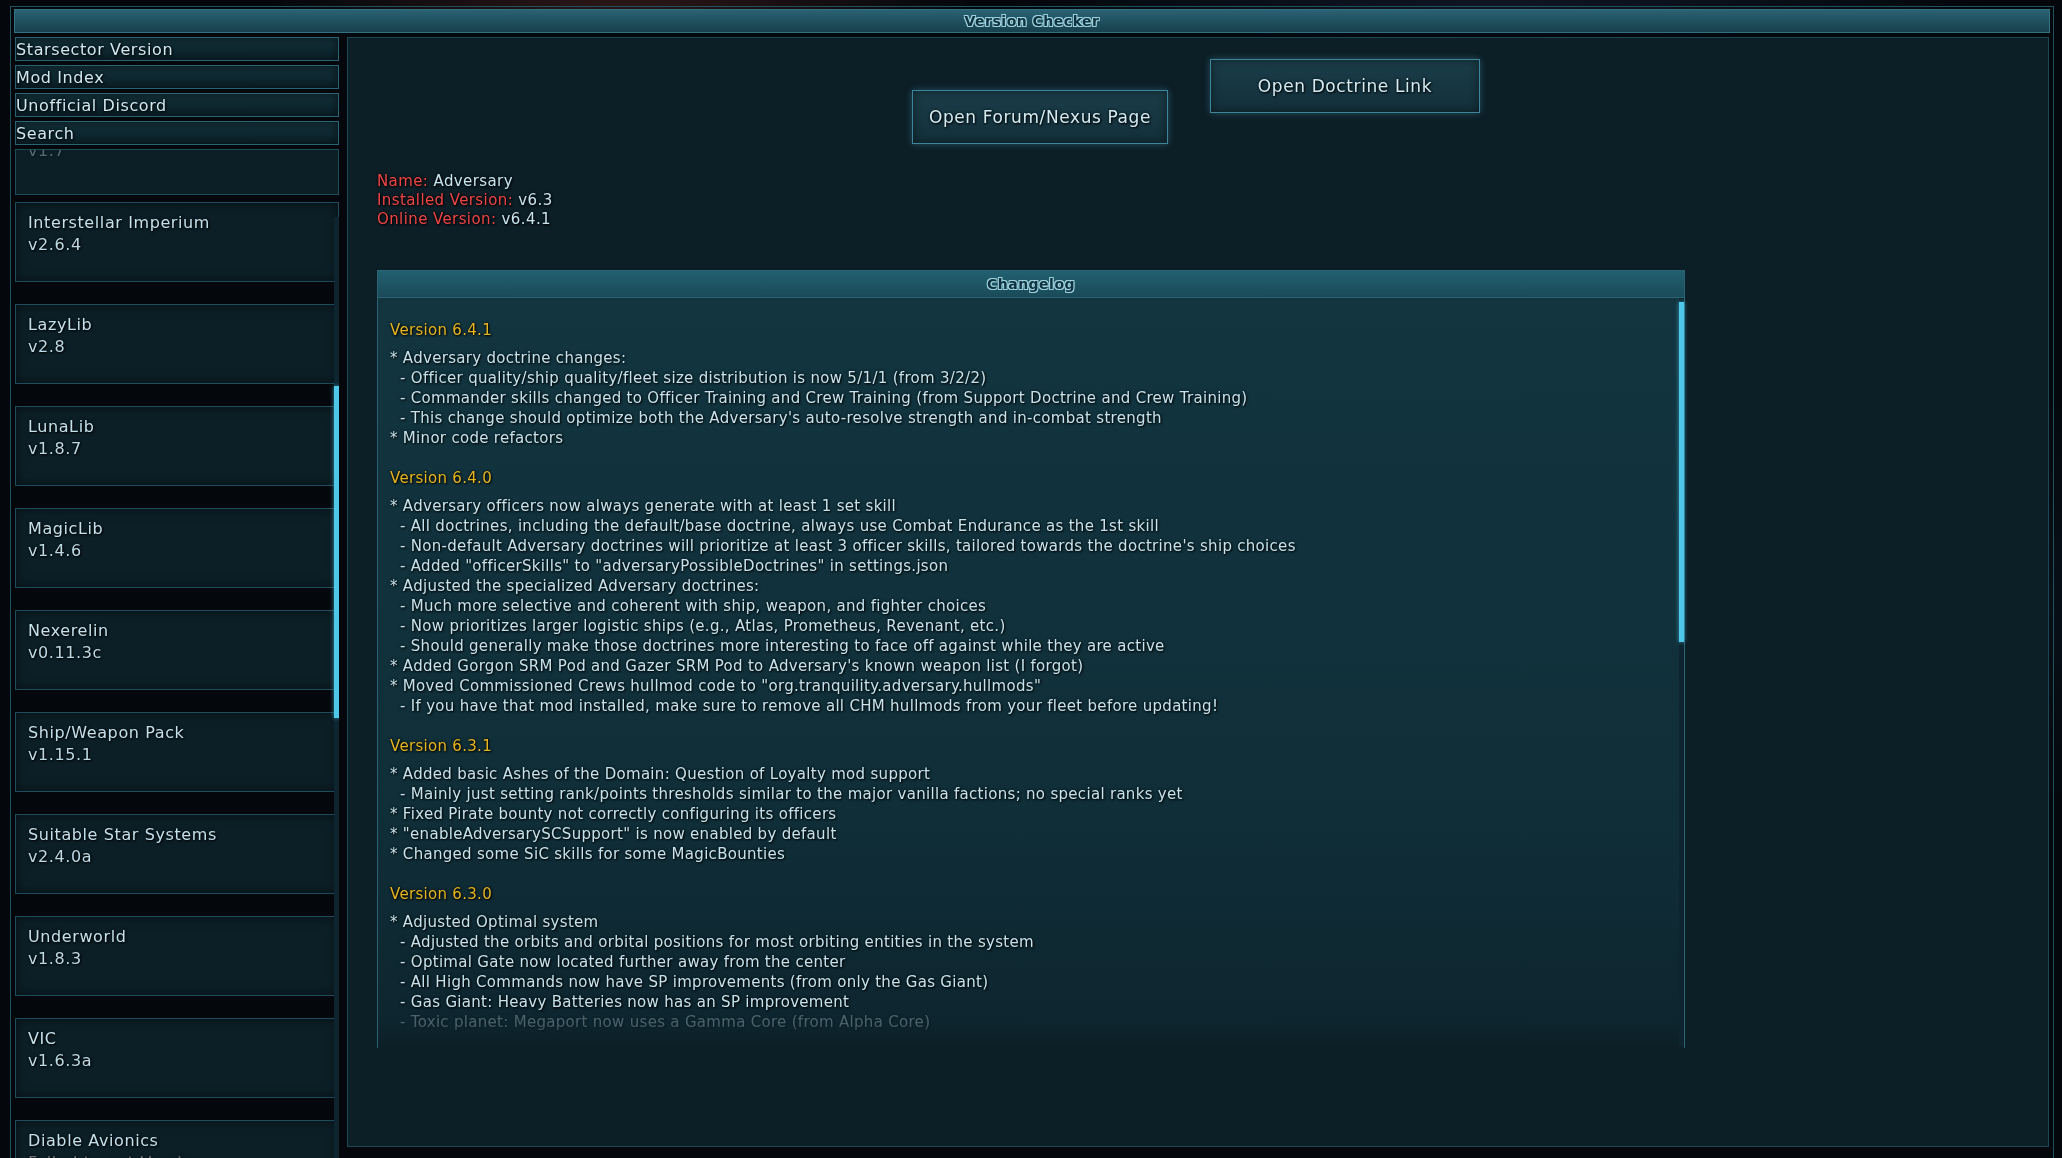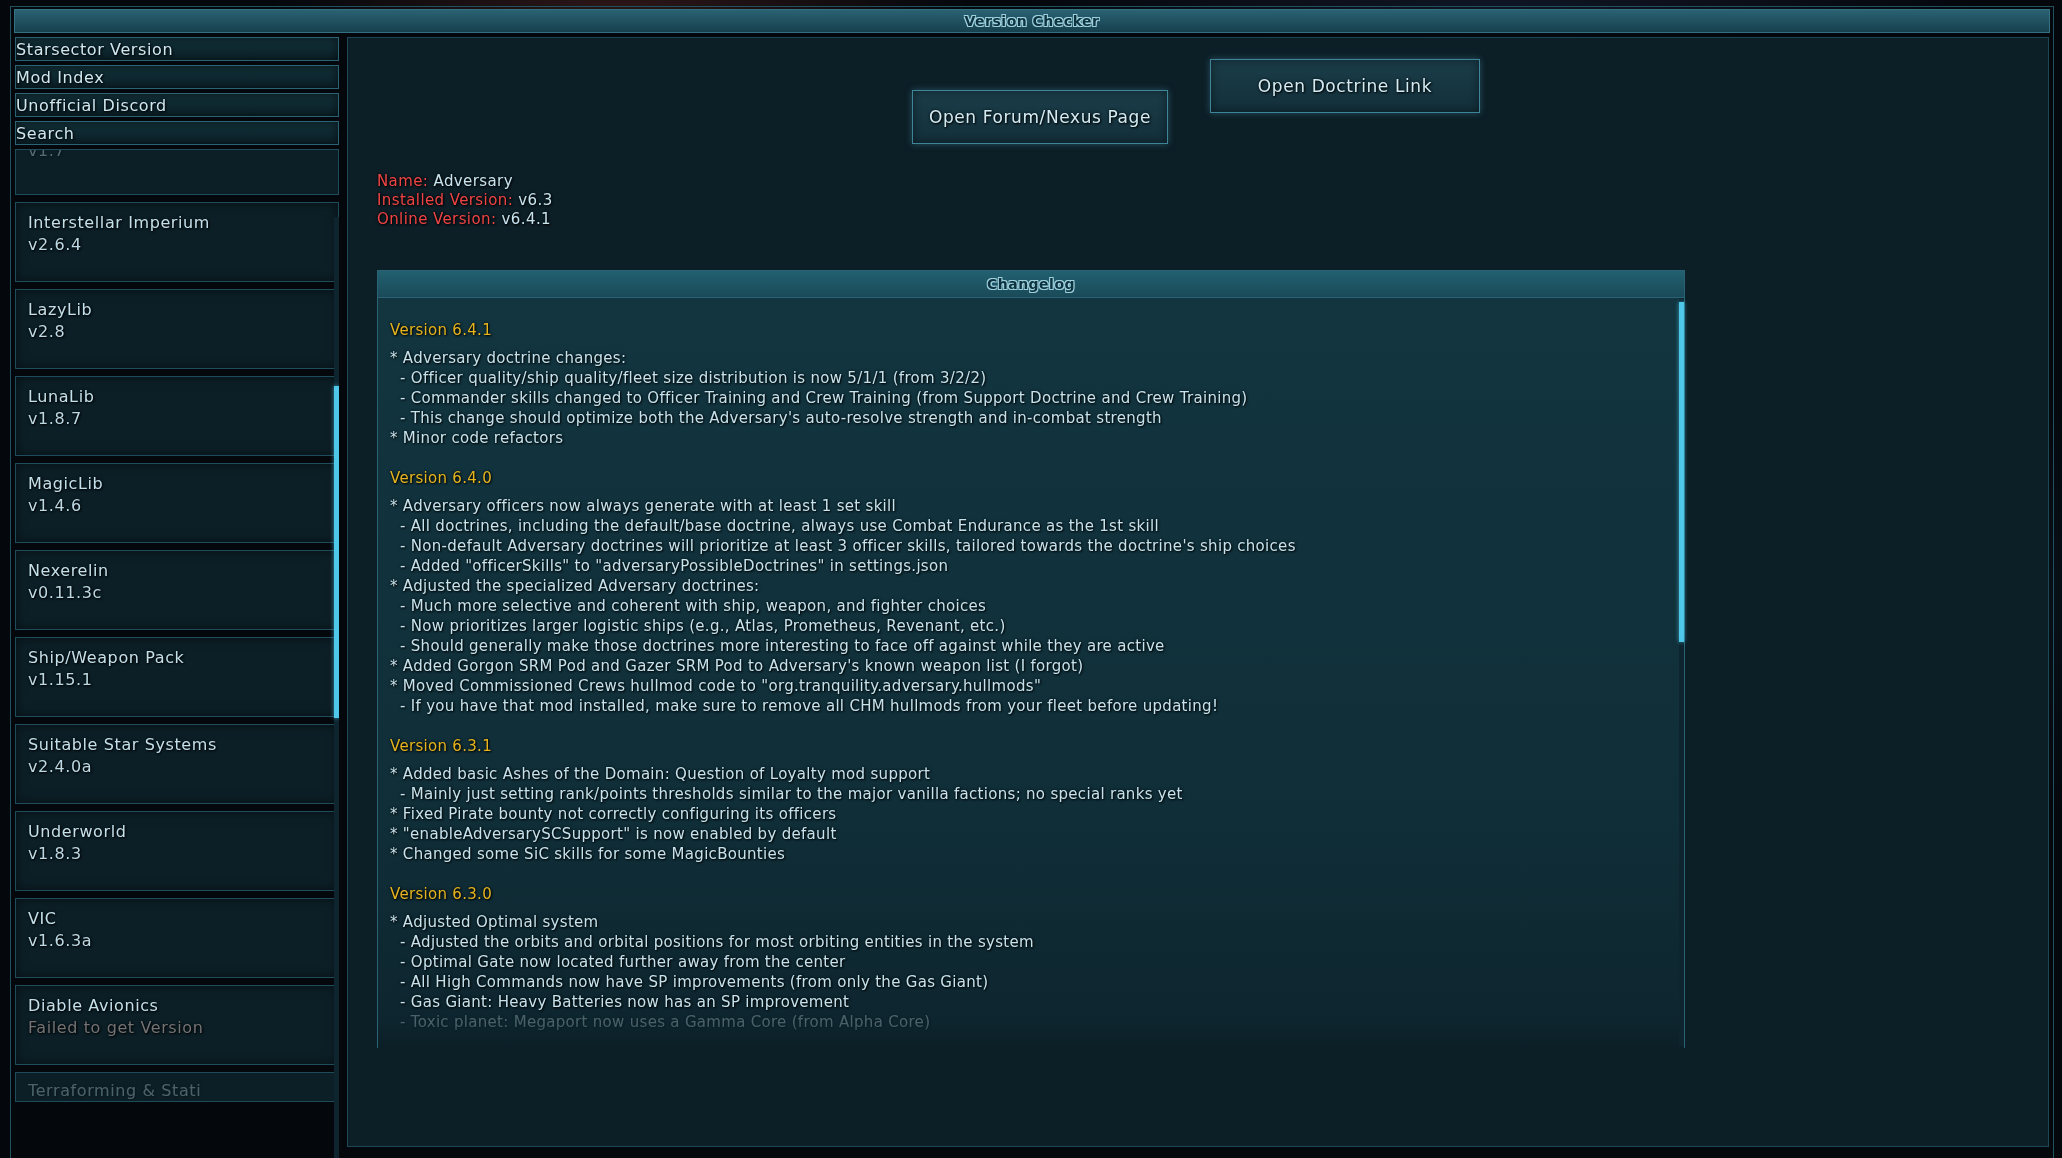--- a/index.html
+++ b/index.html
@@ -40,21 +40,21 @@
   .nav-btn{
     box-sizing:border-box;height:24px;margin-bottom:4px;
     background:linear-gradient(#133039,#0b2129);
     border:1px solid #2a6374;
     box-shadow:inset 0 0 10px rgba(0,0,0,.55);
     display:flex;align-items:center;
     font-size:16px;letter-spacing:.6px;color:#cfe9f1;cursor:pointer;
   }
   .mod-list{position:relative;}
   .mod-item{
-    box-sizing:border-box;height:80px;margin-bottom:7px;padding:10px 12px;
+    box-sizing:border-box;height:80px;margin-bottom:22px;padding:10px 12px;
     background:#0c1f27;border:1px solid #1f4c5b;
     box-shadow:inset 0 0 12px rgba(0,0,0,.5);
     cursor:pointer;overflow:hidden;
   }
   .mod-name{font-size:16px;letter-spacing:.6px;color:#c4e0ea;}
   .mod-version{font-size:16px;letter-spacing:.6px;color:#bdd9e4;margin-top:3px;}
   .type-error .mod-version{color:#737373;}
   .partial-top{
     box-sizing:border-box;height:46px;margin-bottom:7px;margin-top:0;
     background:#0c1f27;border:1px solid #1f4c5b;overflow:hidden;position:relative;

